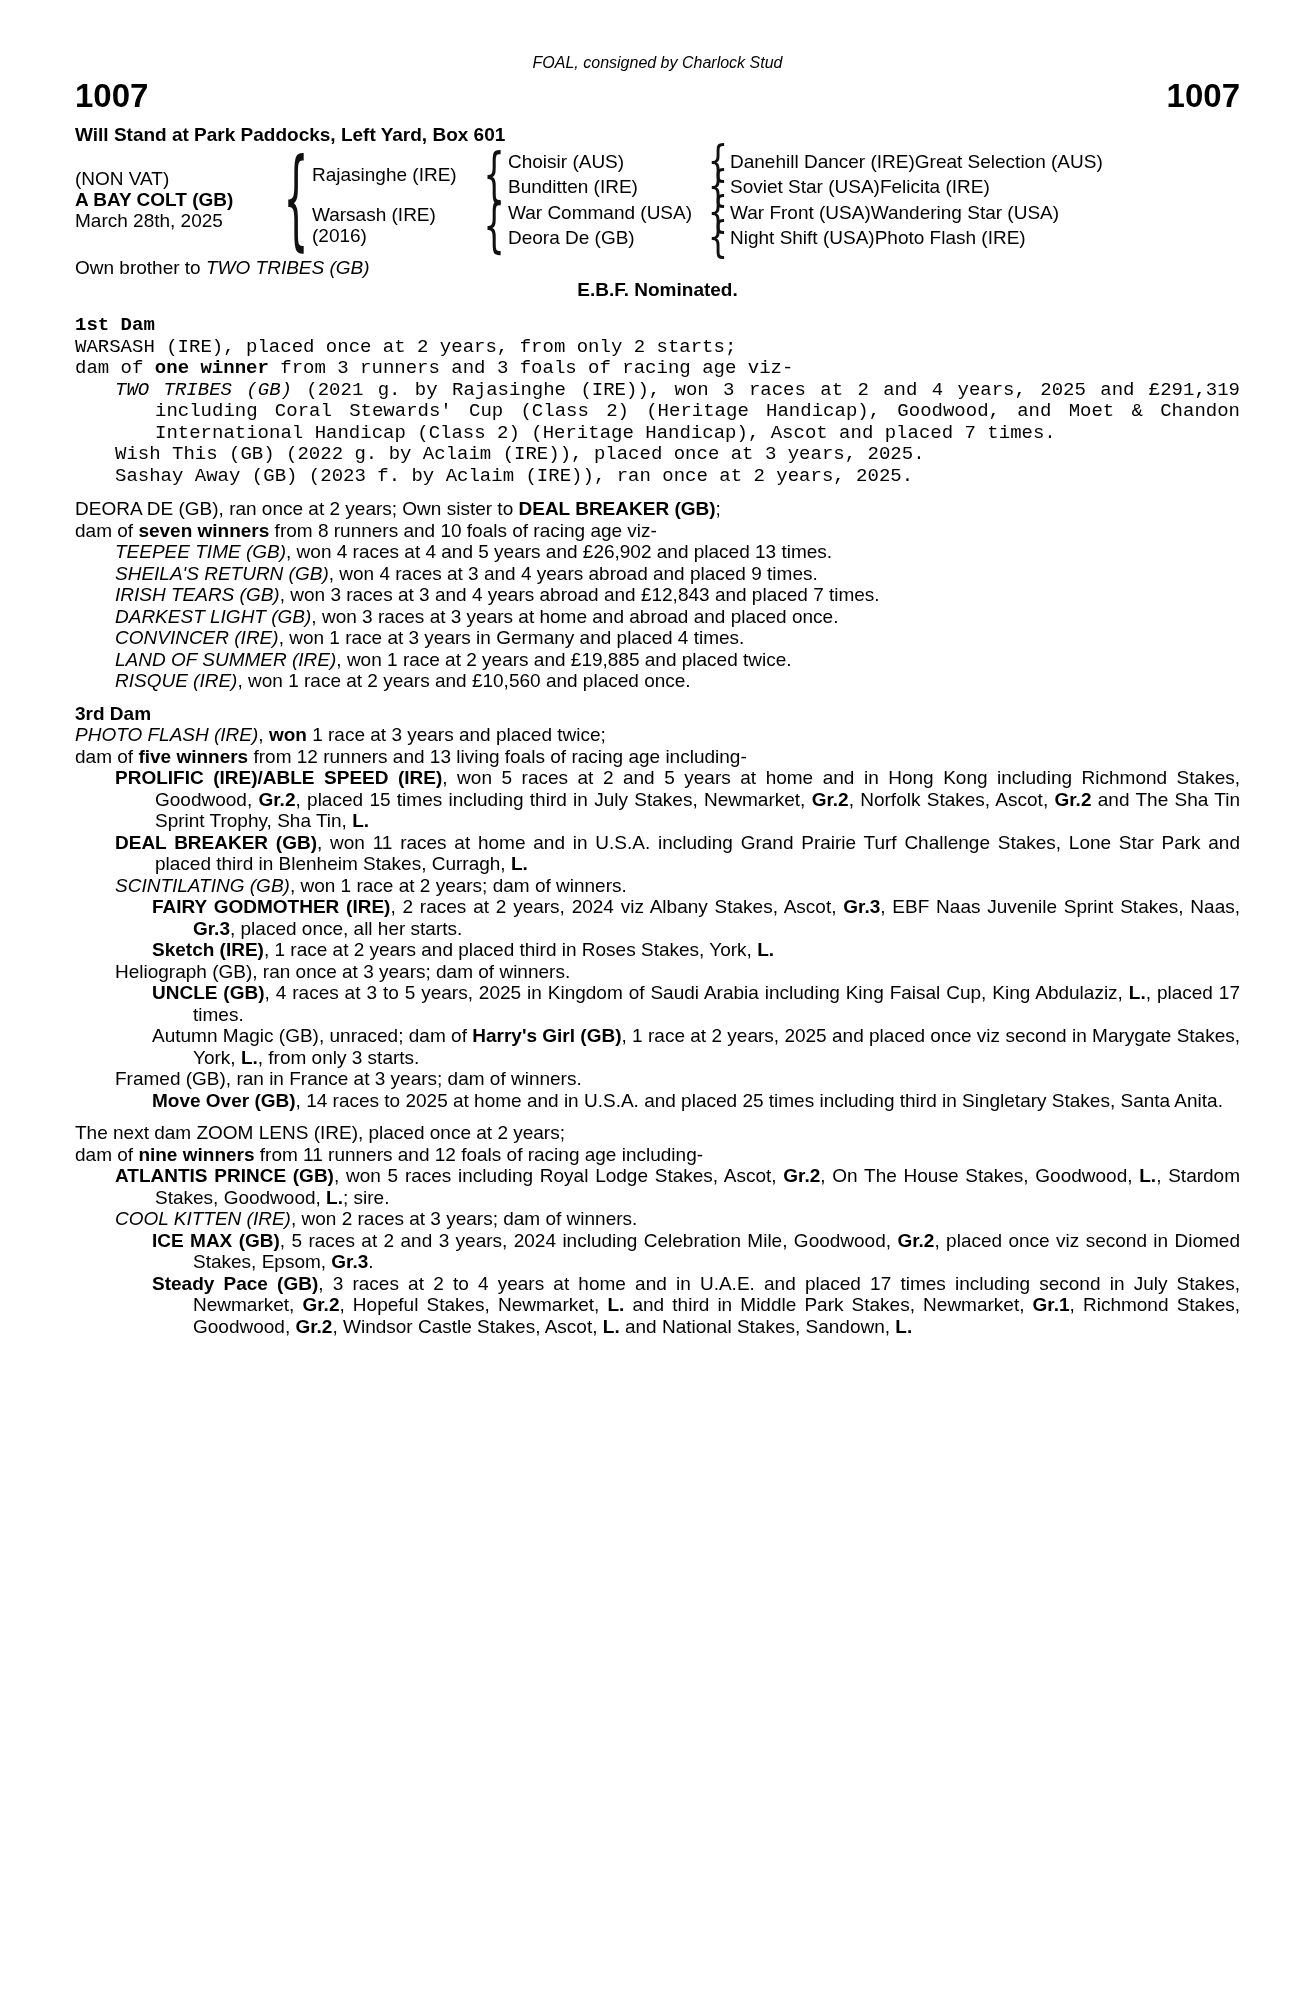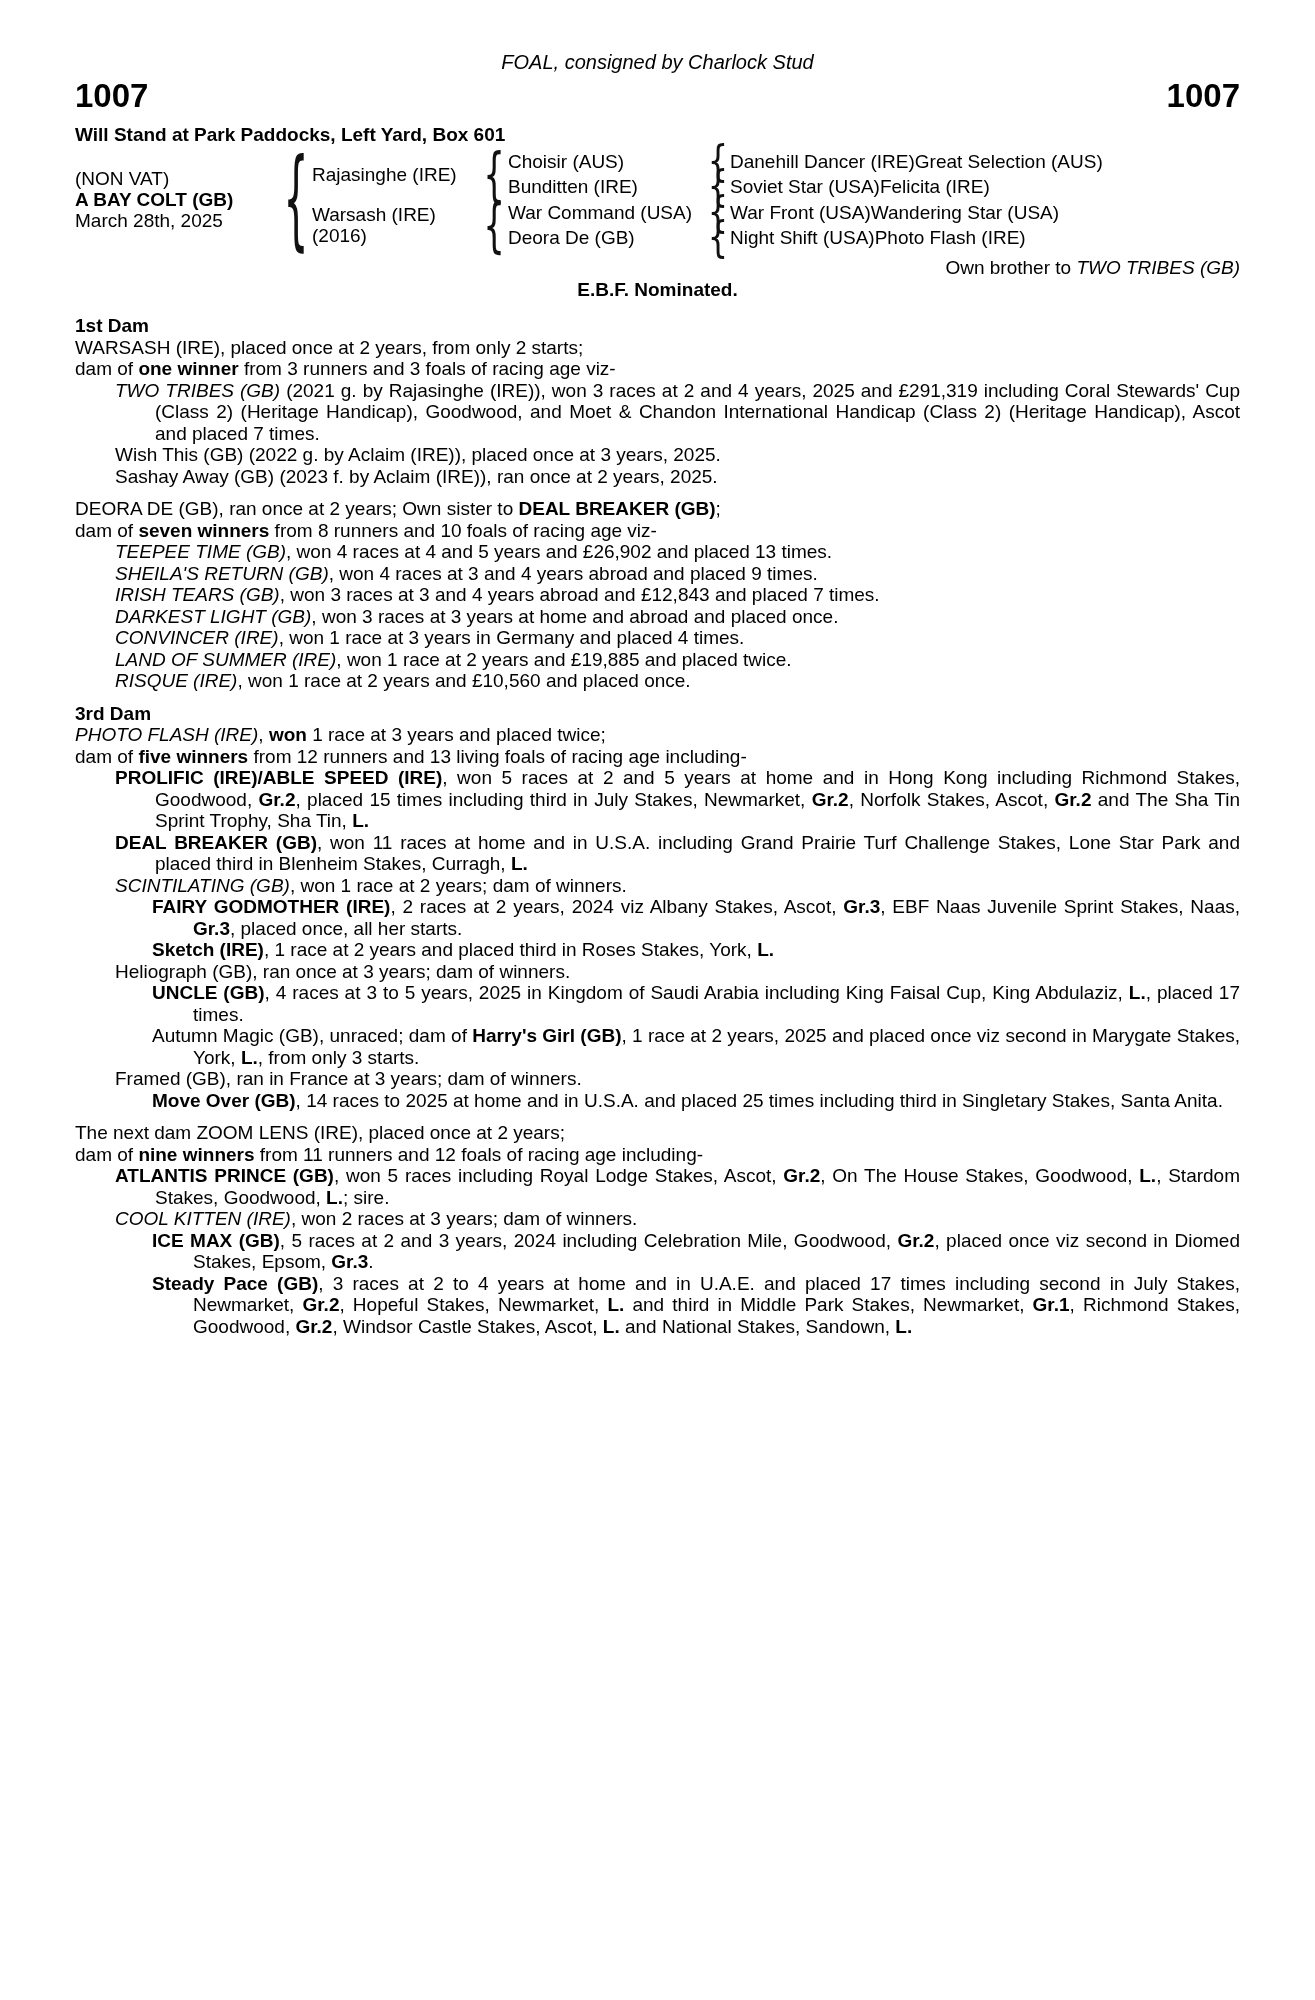--- a/index.html
+++ b/index.html
@@ -11,21 +11,21 @@
     font-family: "Liberation Sans", sans-serif;
     font-size: 19px;
     line-height: 21.5px;
   }
   .page { padding: 52px 75px 0 75px; }
 
   
   .consign {
     text-align: center;
     font-style: italic;
-    font-size: 20px;
+    font-size: 16px;
     margin-bottom: 4px;
   }
   .lot-row {
     display: flex;
     justify-content: space-between;
     align-items: baseline;
     font-weight: bold;
     font-size: 33px;
     line-height: 36px;
     margin-bottom: 10px;
@@ -56,27 +56,27 @@
     color: #111;
     display: flex;
     align-items: center;
     justify-content: center;
     flex-shrink: 0;
   }
   .brace-sm { width: 24px; font-size: 32px; transform: scaleY(1.35); }
   .brace-md { width: 28px; font-size: 34px; transform: scaleY(1.75); }
   .brace-lg { width: 32px; font-size: 40px; transform: scaleY(2.70); }
 
-  .own-brother { text-align: right; margin-top: 9px; }
+  .own-brother { text-align: left; margin-top: 9px; }
   .ebf { text-align: center; font-weight: bold; }
 
   
   .sections { margin-top: 15px; }
   .section { margin-top: 11px; }
-  .sections .section:first-child { margin-top: 0; }
+  .sections .section:first-child { margin-top: 0; font-family: Liberation Mono, monospace; }
   .sec-heading { font-weight: bold; }
   .para { text-align: justify; }
   .ind0 { padding-left: 0; }
   .ind1 { padding-left: 80px;  text-indent: -40px; }
   .ind2 { padding-left: 118px; text-indent: -41px; }
   .b  { font-weight: bold; }
   .i  { font-style: italic; }
 </style>
 </head>
 <body>

